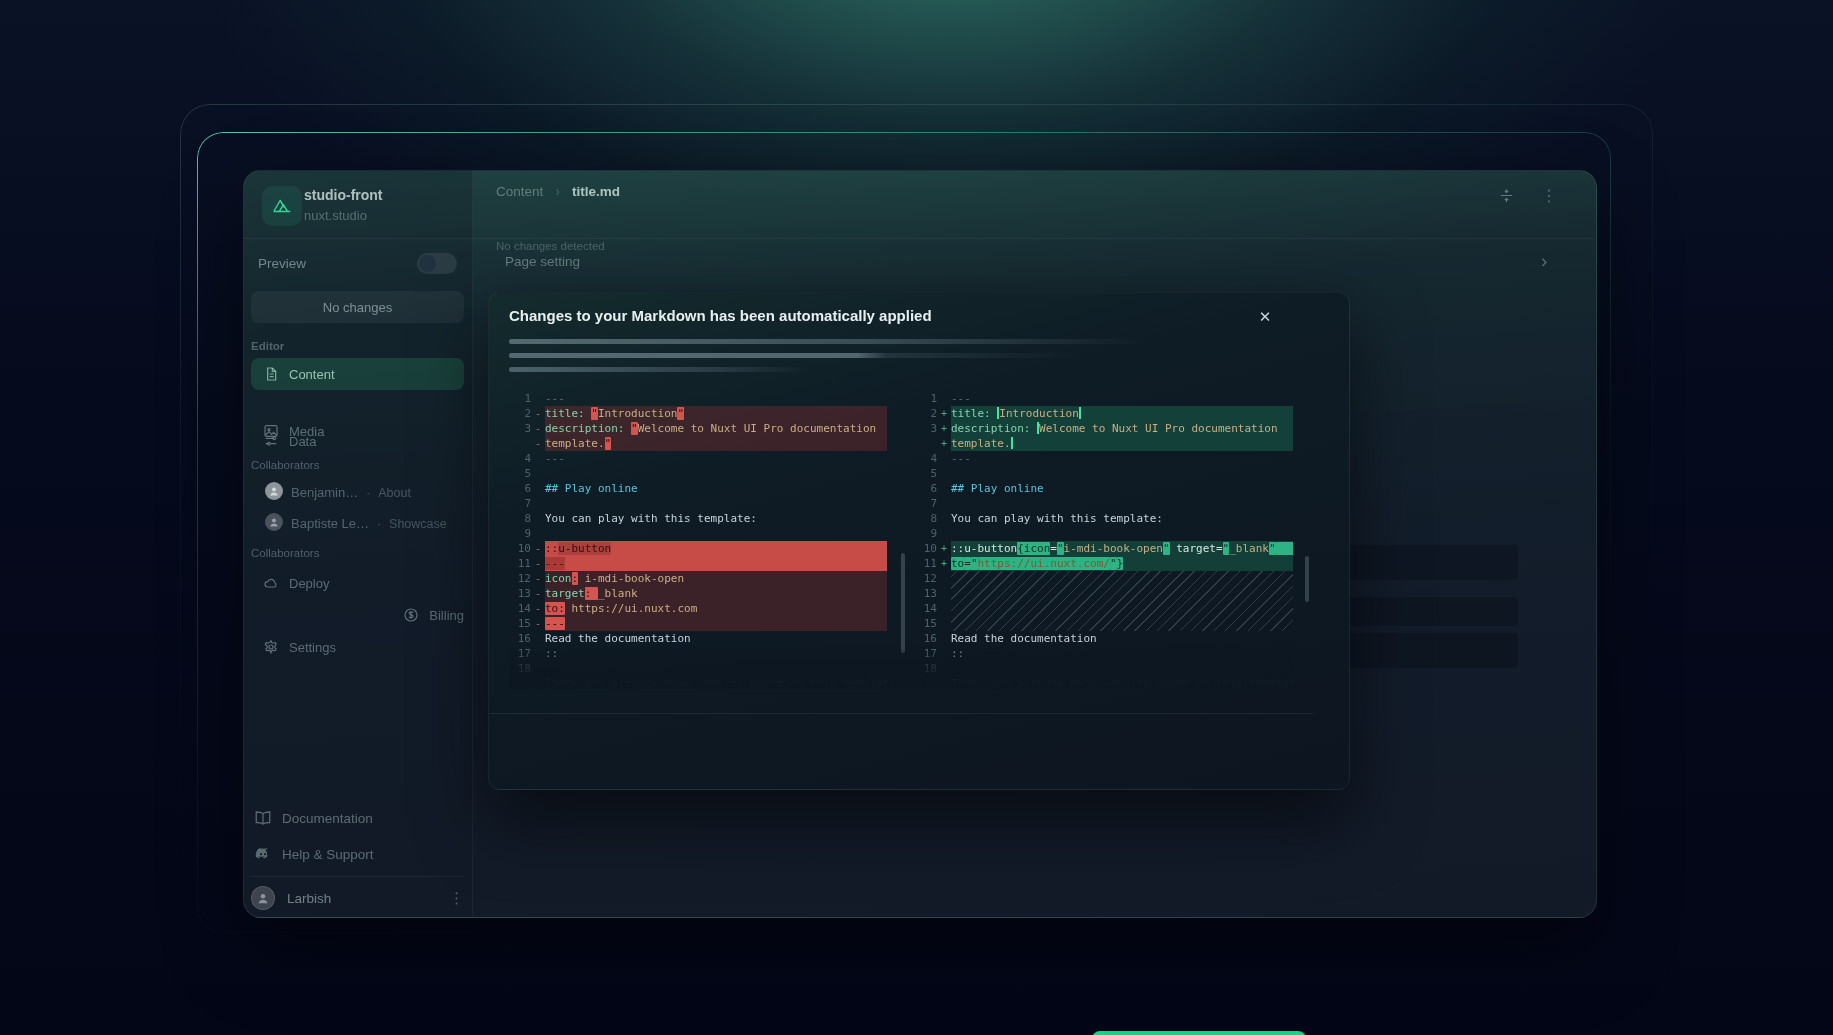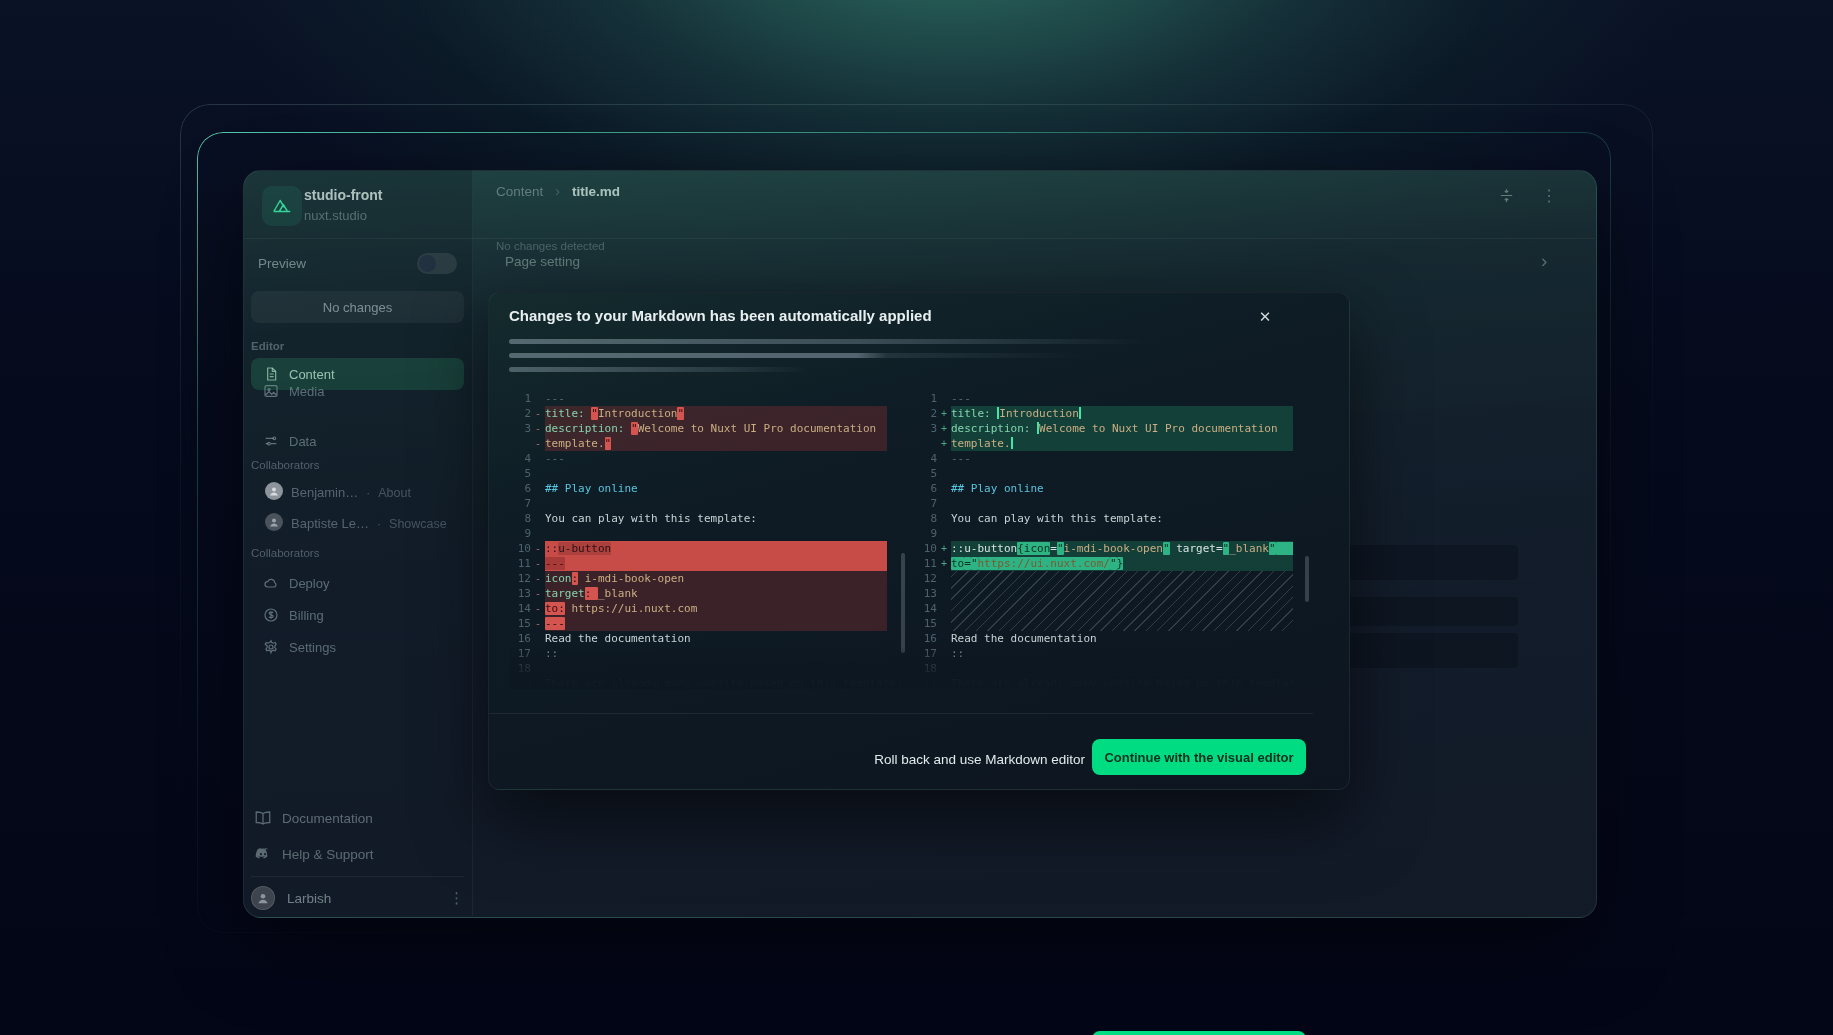--- a/index.html
+++ b/index.html
@@ -167,21 +167,21 @@
   <div class="abs side-item active" style="left:251px;top:358px;height:32px;">
     <span class="ico">
       <svg width="16" height="16" viewBox="0 0 24 24" fill="none" stroke="currentColor" stroke-width="1.8">
           <path d="M7 3h7l5 5v13H7z"></path>
           <path d="M14 3v5h5"></path>
           <path d="M10 12h6M10 16h6"></path>
         </svg>
     </span>
     <span>Content</span>
   </div>
-  <div class="abs side-item" style="left:251px;top:376px;">
+  <div class="abs side-item" style="left:251px;top:416px;">
     <span class="ico">
       <svg width="16" height="16" viewBox="0 0 24 24" fill="none" stroke="currentColor" stroke-width="1.8">
           <rect x="3" y="4" width="18" height="16" rx="2"></rect>
           <circle cx="9" cy="10" r="1.6"></circle>
           <path d="M4 18l5-5 4 4 3-3 4 4"></path>
         </svg>
     </span>
     <span>Media</span>
   </div>
   <div class="abs side-item" style="left:251px;top:426px;">
@@ -221,21 +221,21 @@
 
   <div class="abs section-label" style="left:251px;top:547px;">Collaborators</div>
   <div class="abs side-item" style="left:251px;top:568px;">
     <span class="ico">
       <svg width="16" height="16" viewBox="0 0 24 24" fill="none" stroke="currentColor" stroke-width="1.8">
           <path d="M7 18a4 4 0 0 1 0-8 5.5 5.5 0 0 1 10.6 1.5A3.5 3.5 0 0 1 17 18z"></path>
         </svg>
     </span>
     <span>Deploy</span>
   </div>
-  <div class="abs side-item" style="left:251px;top:600px;">
+  <div class="abs side-item" style="left:251px;top:600px;justify-content:flex-end;">
     <span class="ico">
       <svg width="16" height="16" viewBox="0 0 24 24" fill="none" stroke="currentColor" stroke-width="1.8">
           <circle cx="12" cy="12" r="9"></circle>
           <path d="M12 6.5v11M15 8.8c-.6-1-1.7-1.4-3-1.4-1.6 0-2.8.8-2.8 2.1 0 2.9 6 1.6 6 4.5 0 1.4-1.3 2.2-3.1 2.2-1.5 0-2.7-.6-3.2-1.6"></path>
         </svg>
     </span>
     <span>Billing</span>
   </div>
   <div class="abs side-item" style="left:251px;top:632px;">
     <span class="ico">
@@ -508,20 +508,16 @@
             <span class="mk "></span>
             <span class="code"><span class="seg fade">There are already many website based on this template:</span></span>
           </div>
         </div>
       <div class="thumb" style="left:392px;top:162px;height:100px;"></div>
     </div>
     <div class="abs difffade"></div>
     <div class="thumb" style="left:816px;top:263px;height:46px;"></div>
 
     <div class="abs modal-footer-line"></div>
-    <div class="abs rollback-btn">Roll back and use Markdown editor</div>
   </div>
   <div class="abs continue-btn" style="left:1092px;top:1031px;" hidden=""></div>
-  <div class="abs" style="left:1092px;top:739px;">
-    <div class="continue-btn" style="position:static;">Continue with the visual editor</div>
-  </div>
 
 </div>
 
 </body></html>

